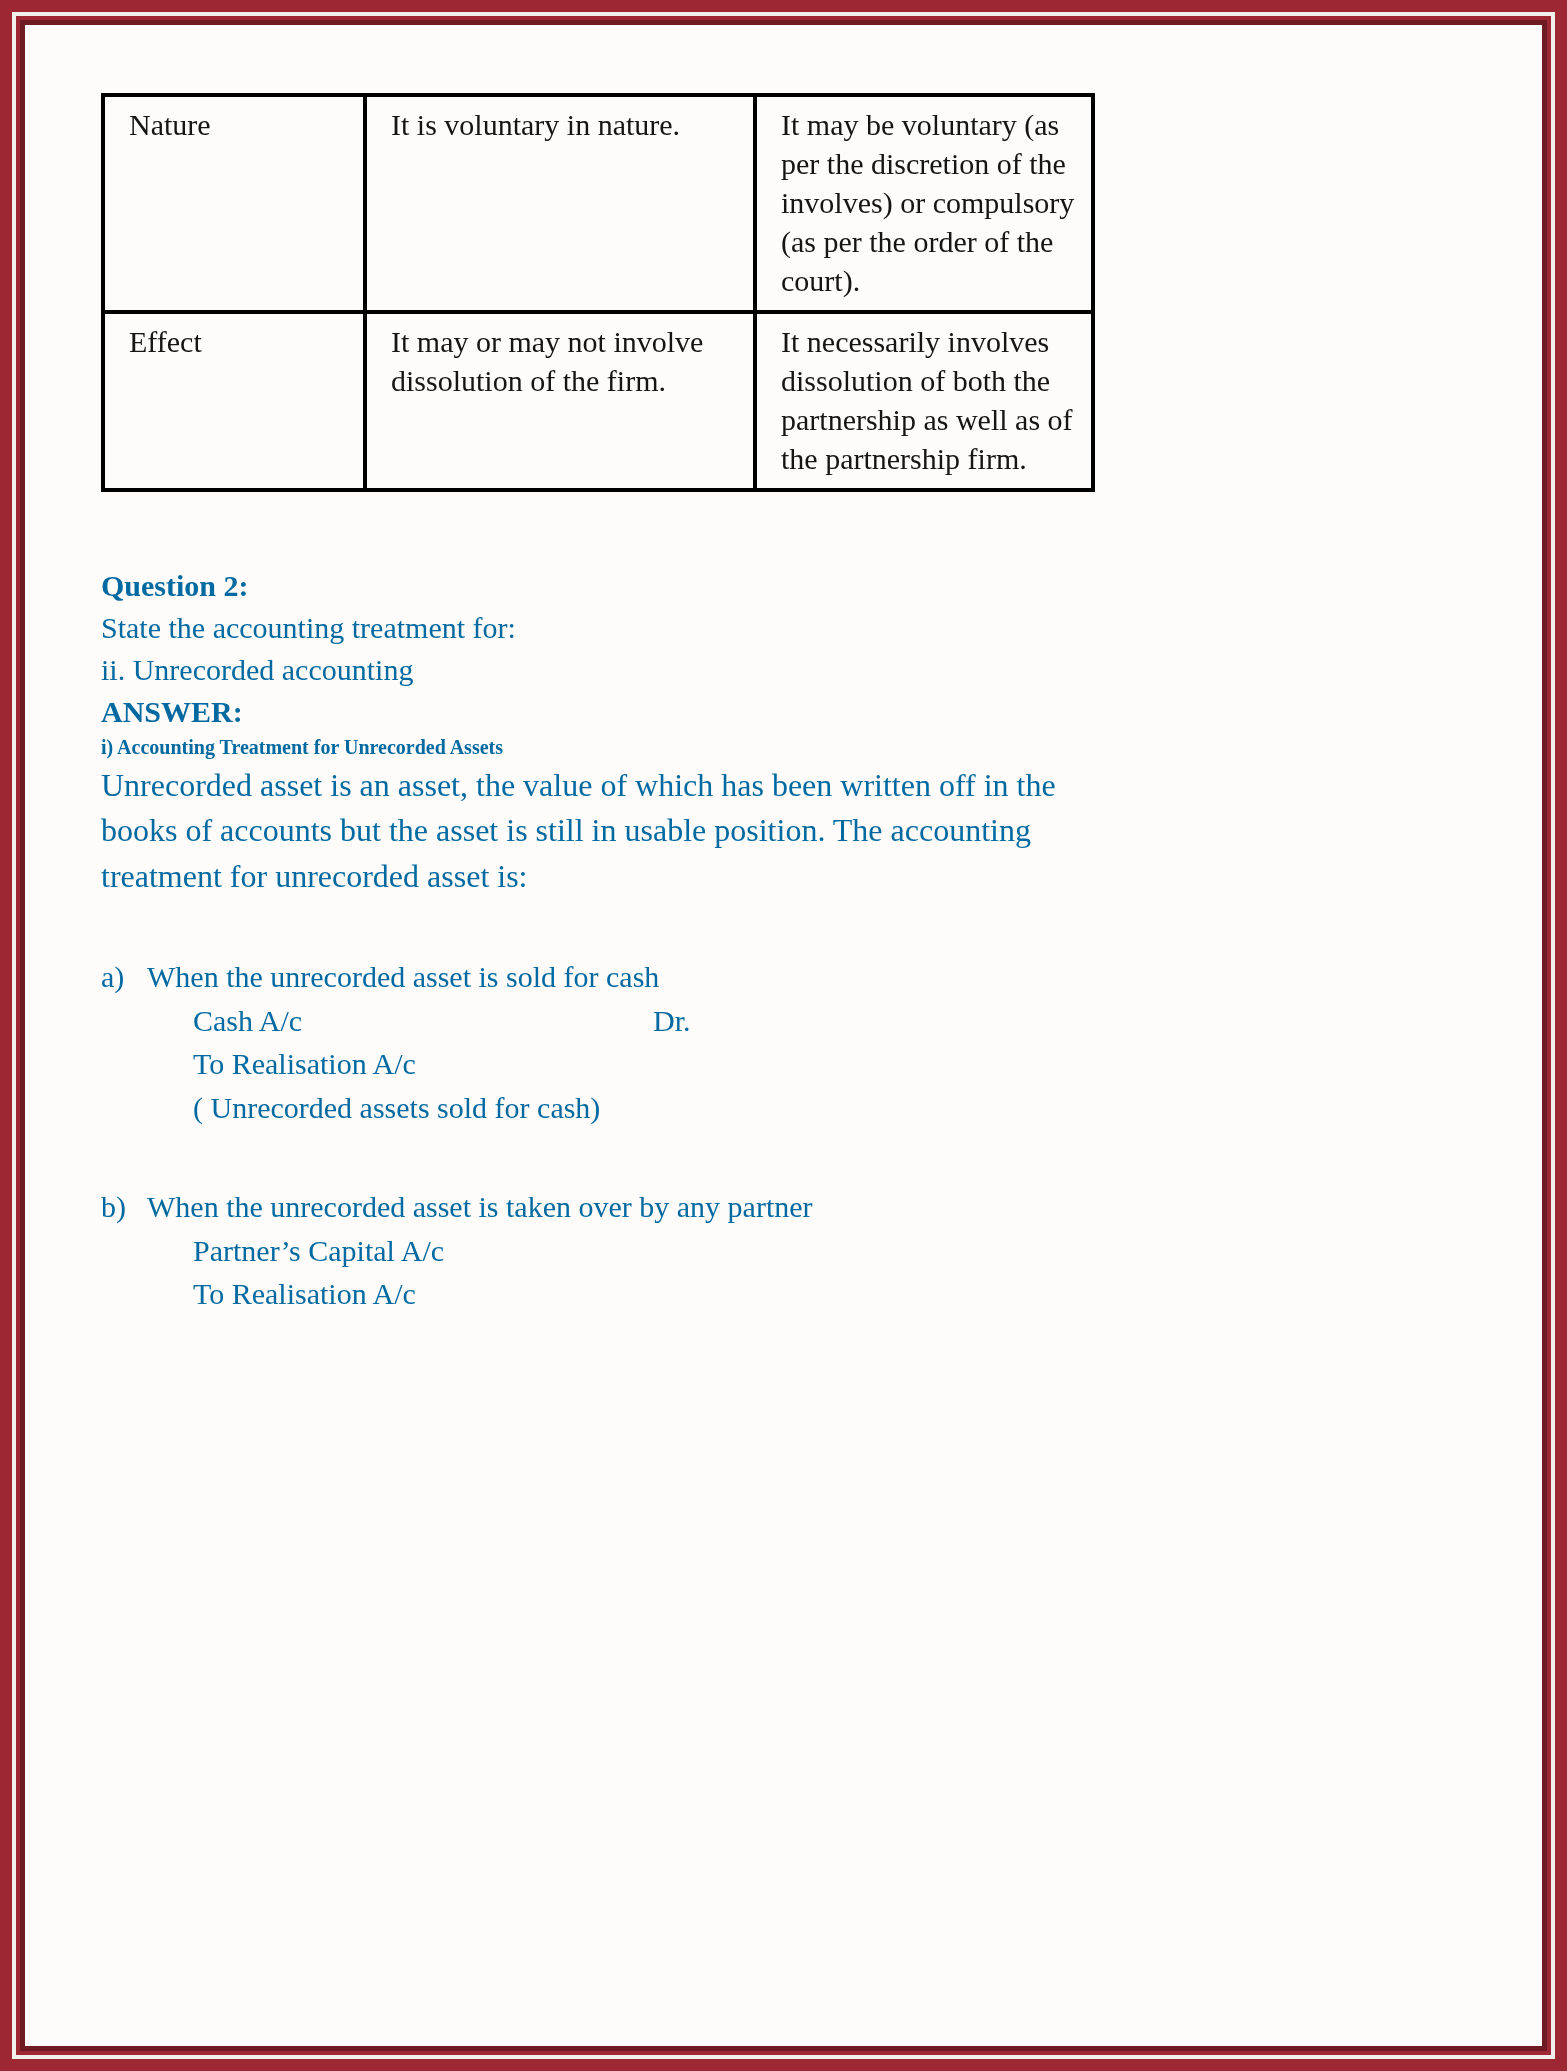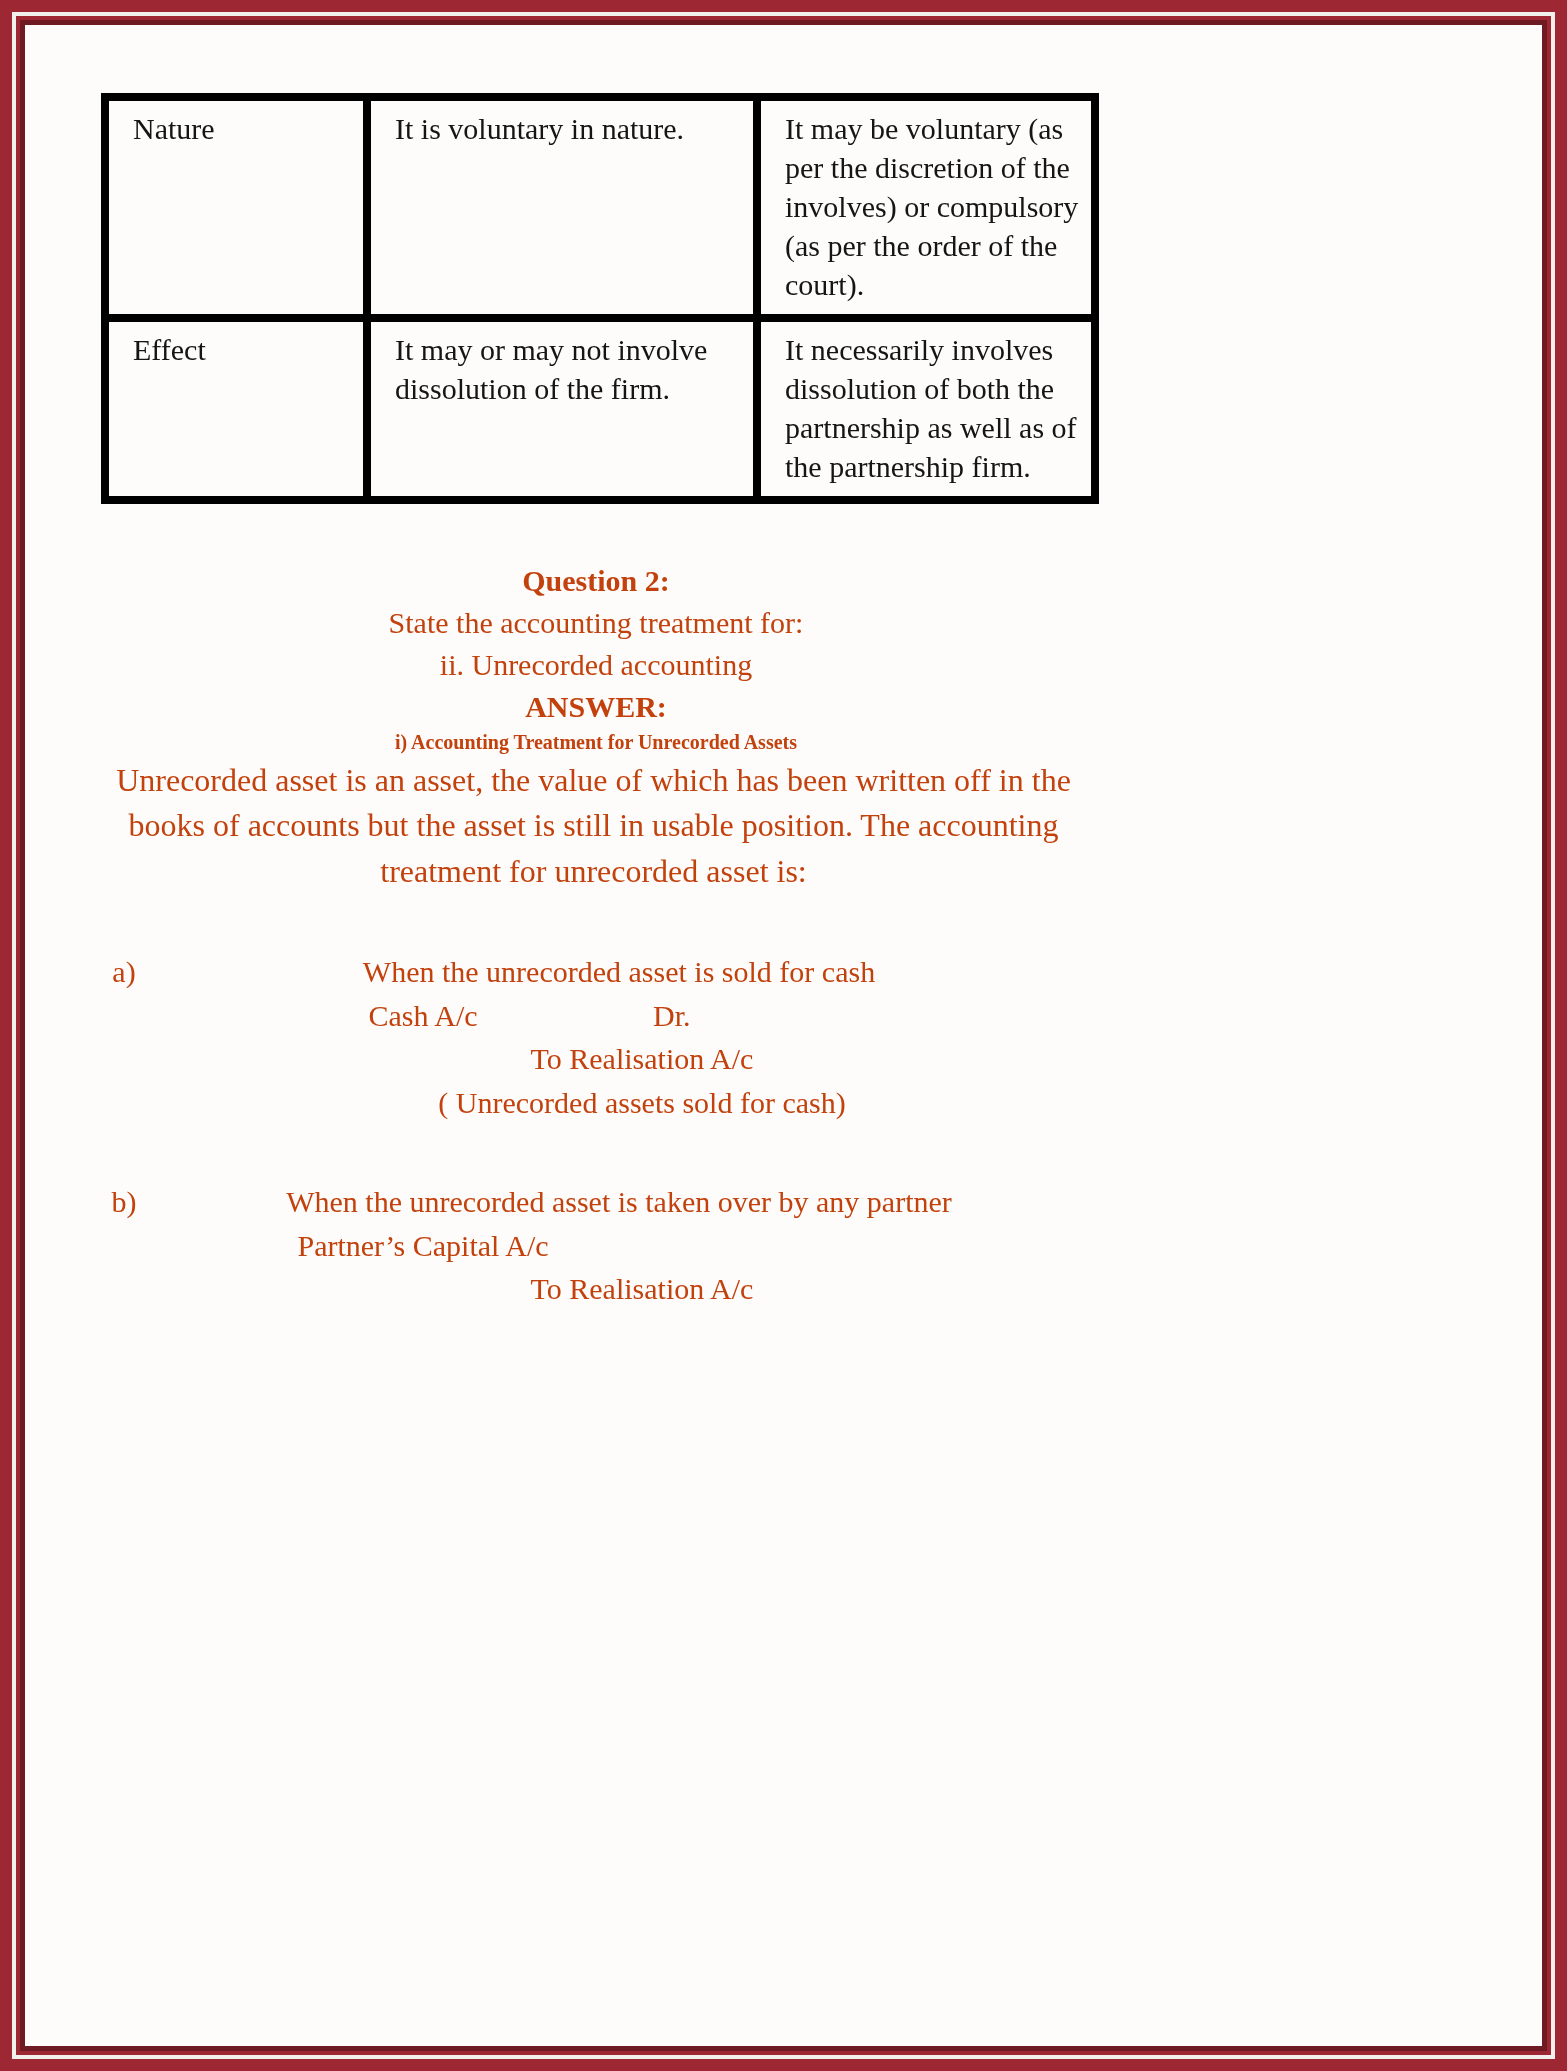--- a/index.html
+++ b/index.html
@@ -54,41 +54,40 @@
   }
 
   
   table.cmp {
     border-collapse: collapse;
     width: 990px;
     table-layout: fixed;
     margin: 0;
   }
   table.cmp td {
-    border: 8px solid #000000;
+    border: 4px solid #000000;
     vertical-align: top;
     padding: 8px 10px 10px 24px;
     font-size: 30px;
     line-height: 1.30;
     color: #151515;
   }
   td.col-1 { width: 262px; }
   td.col-2 { width: 390px; }
   td.col-3 { width: 338px; }
   .row-nature td { height: 196px; }
   .row-effect td { height: 136px; }
 
   
   .qa {
-    margin-top: 56px;
+    margin-top: 73px;
     width: 990px;
     font-size: 30px;
     line-height: 1.40;
-    color: #c2410c;
-    text-align: center;
+    color: #0369a1;
   }
   .line { white-space: pre-wrap; }
   .q-title { font-weight: bold; font-size: 30px; }
   .answer-label { font-weight: bold; font-size: 30px; }
   .sub-head { font-weight: bold; font-size: 20px; }
 
   .para {
     margin-top: 2px;
     font-size: 32px;
     line-height: 1.42;

